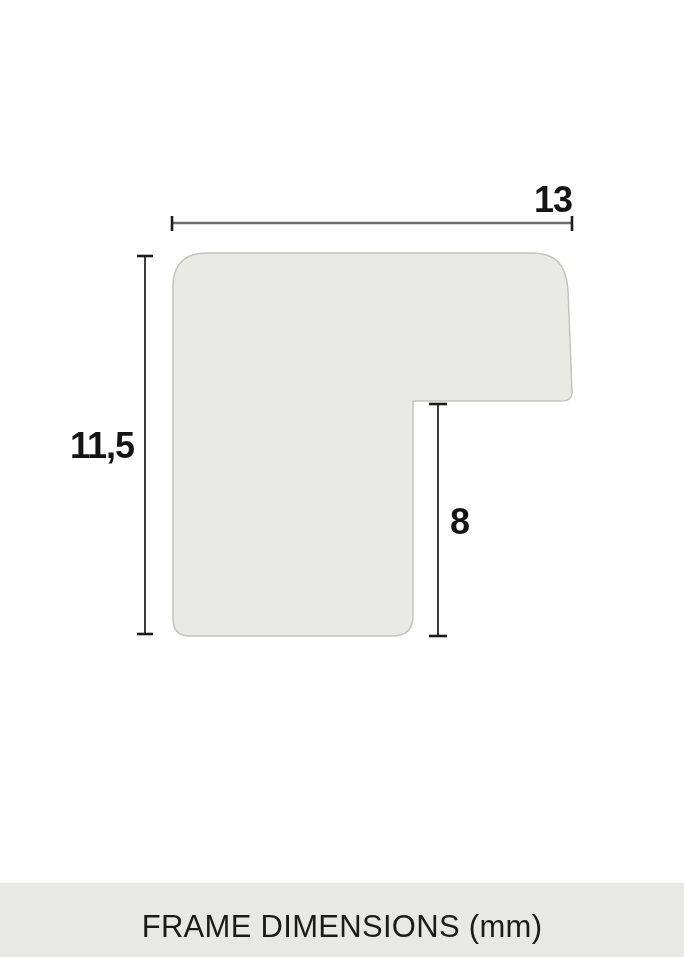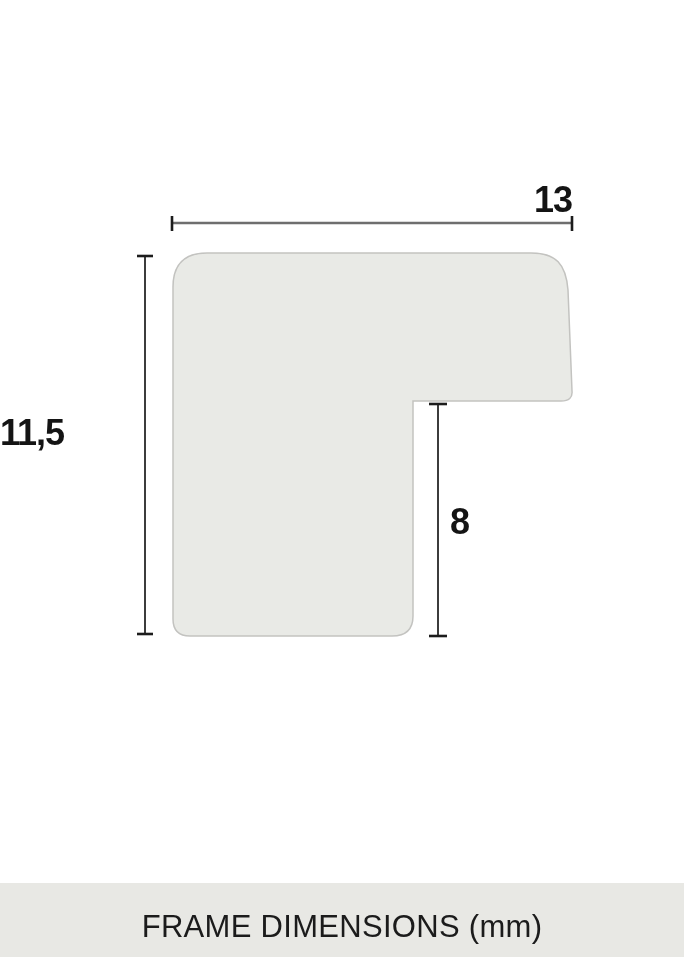--- a/index.html
+++ b/index.html
@@ -53,22 +53,23 @@
     white-space: nowrap;
   }
   .label-width {
     left: 172px;
     top: 181px;
     width: 400px;
     text-align: right;
   }
   .label-height {
     left: 0px;
-    top: 414px;
+    top: 427px;
     width: 134px;
+    text-align: right;
   }
   .label-notch {
     left: 450px;
     top: 503px;
   }
   .footer-bar {
     position: absolute;
     left: 0;
     top: 883px;
     width: 684px;

